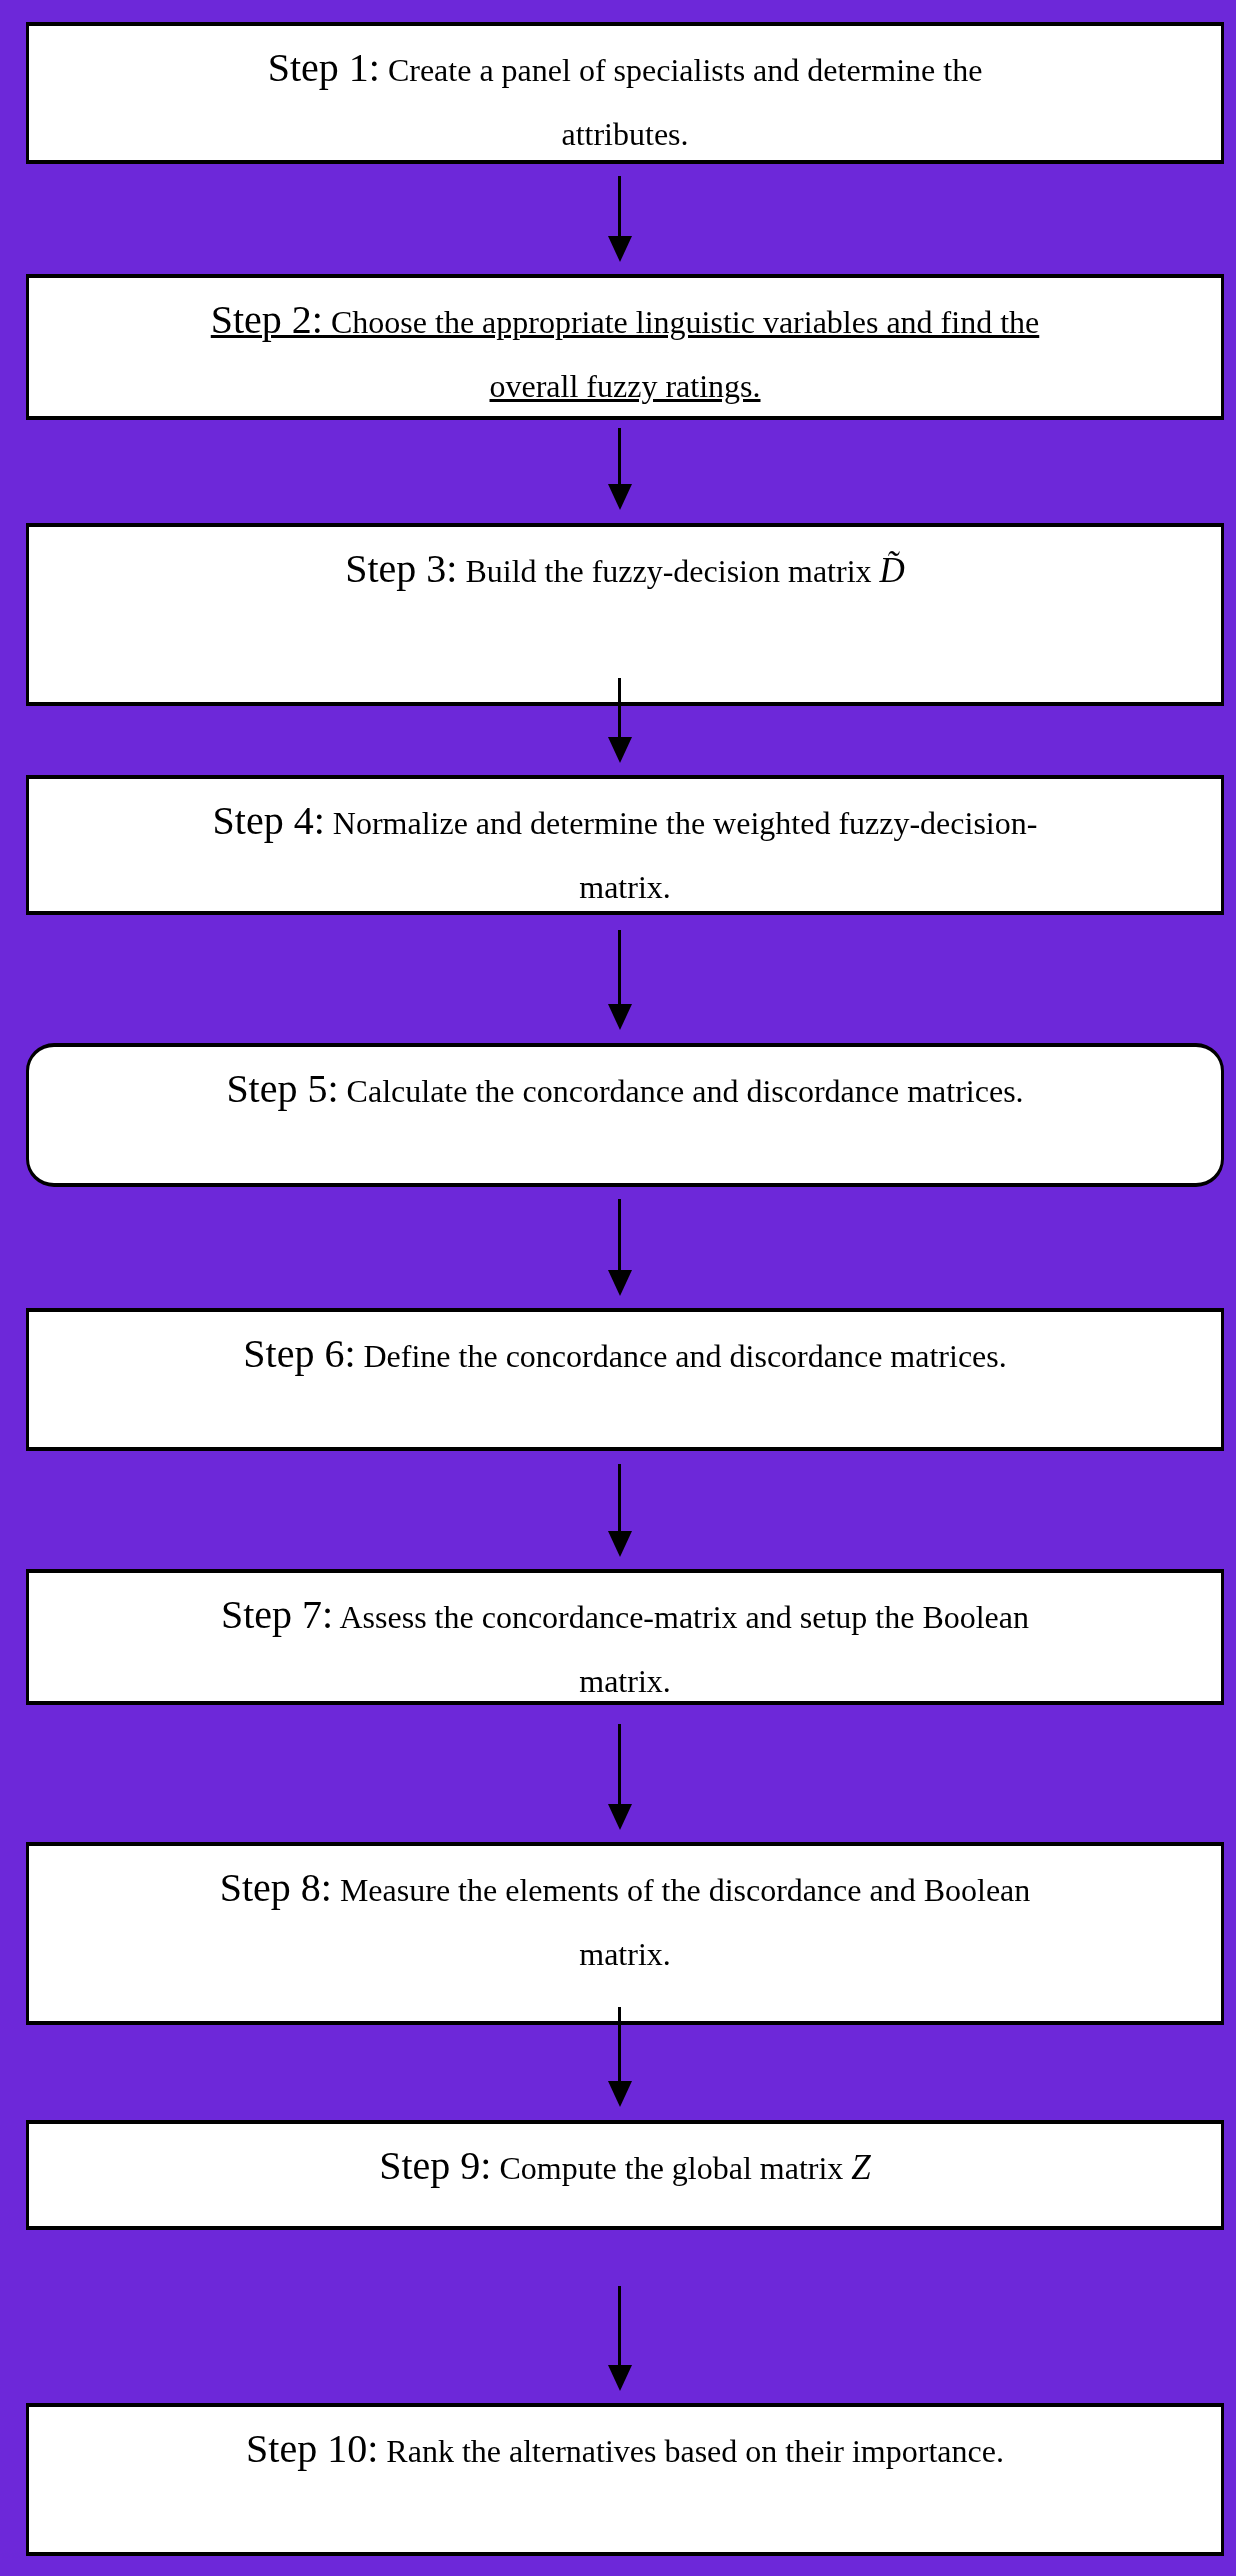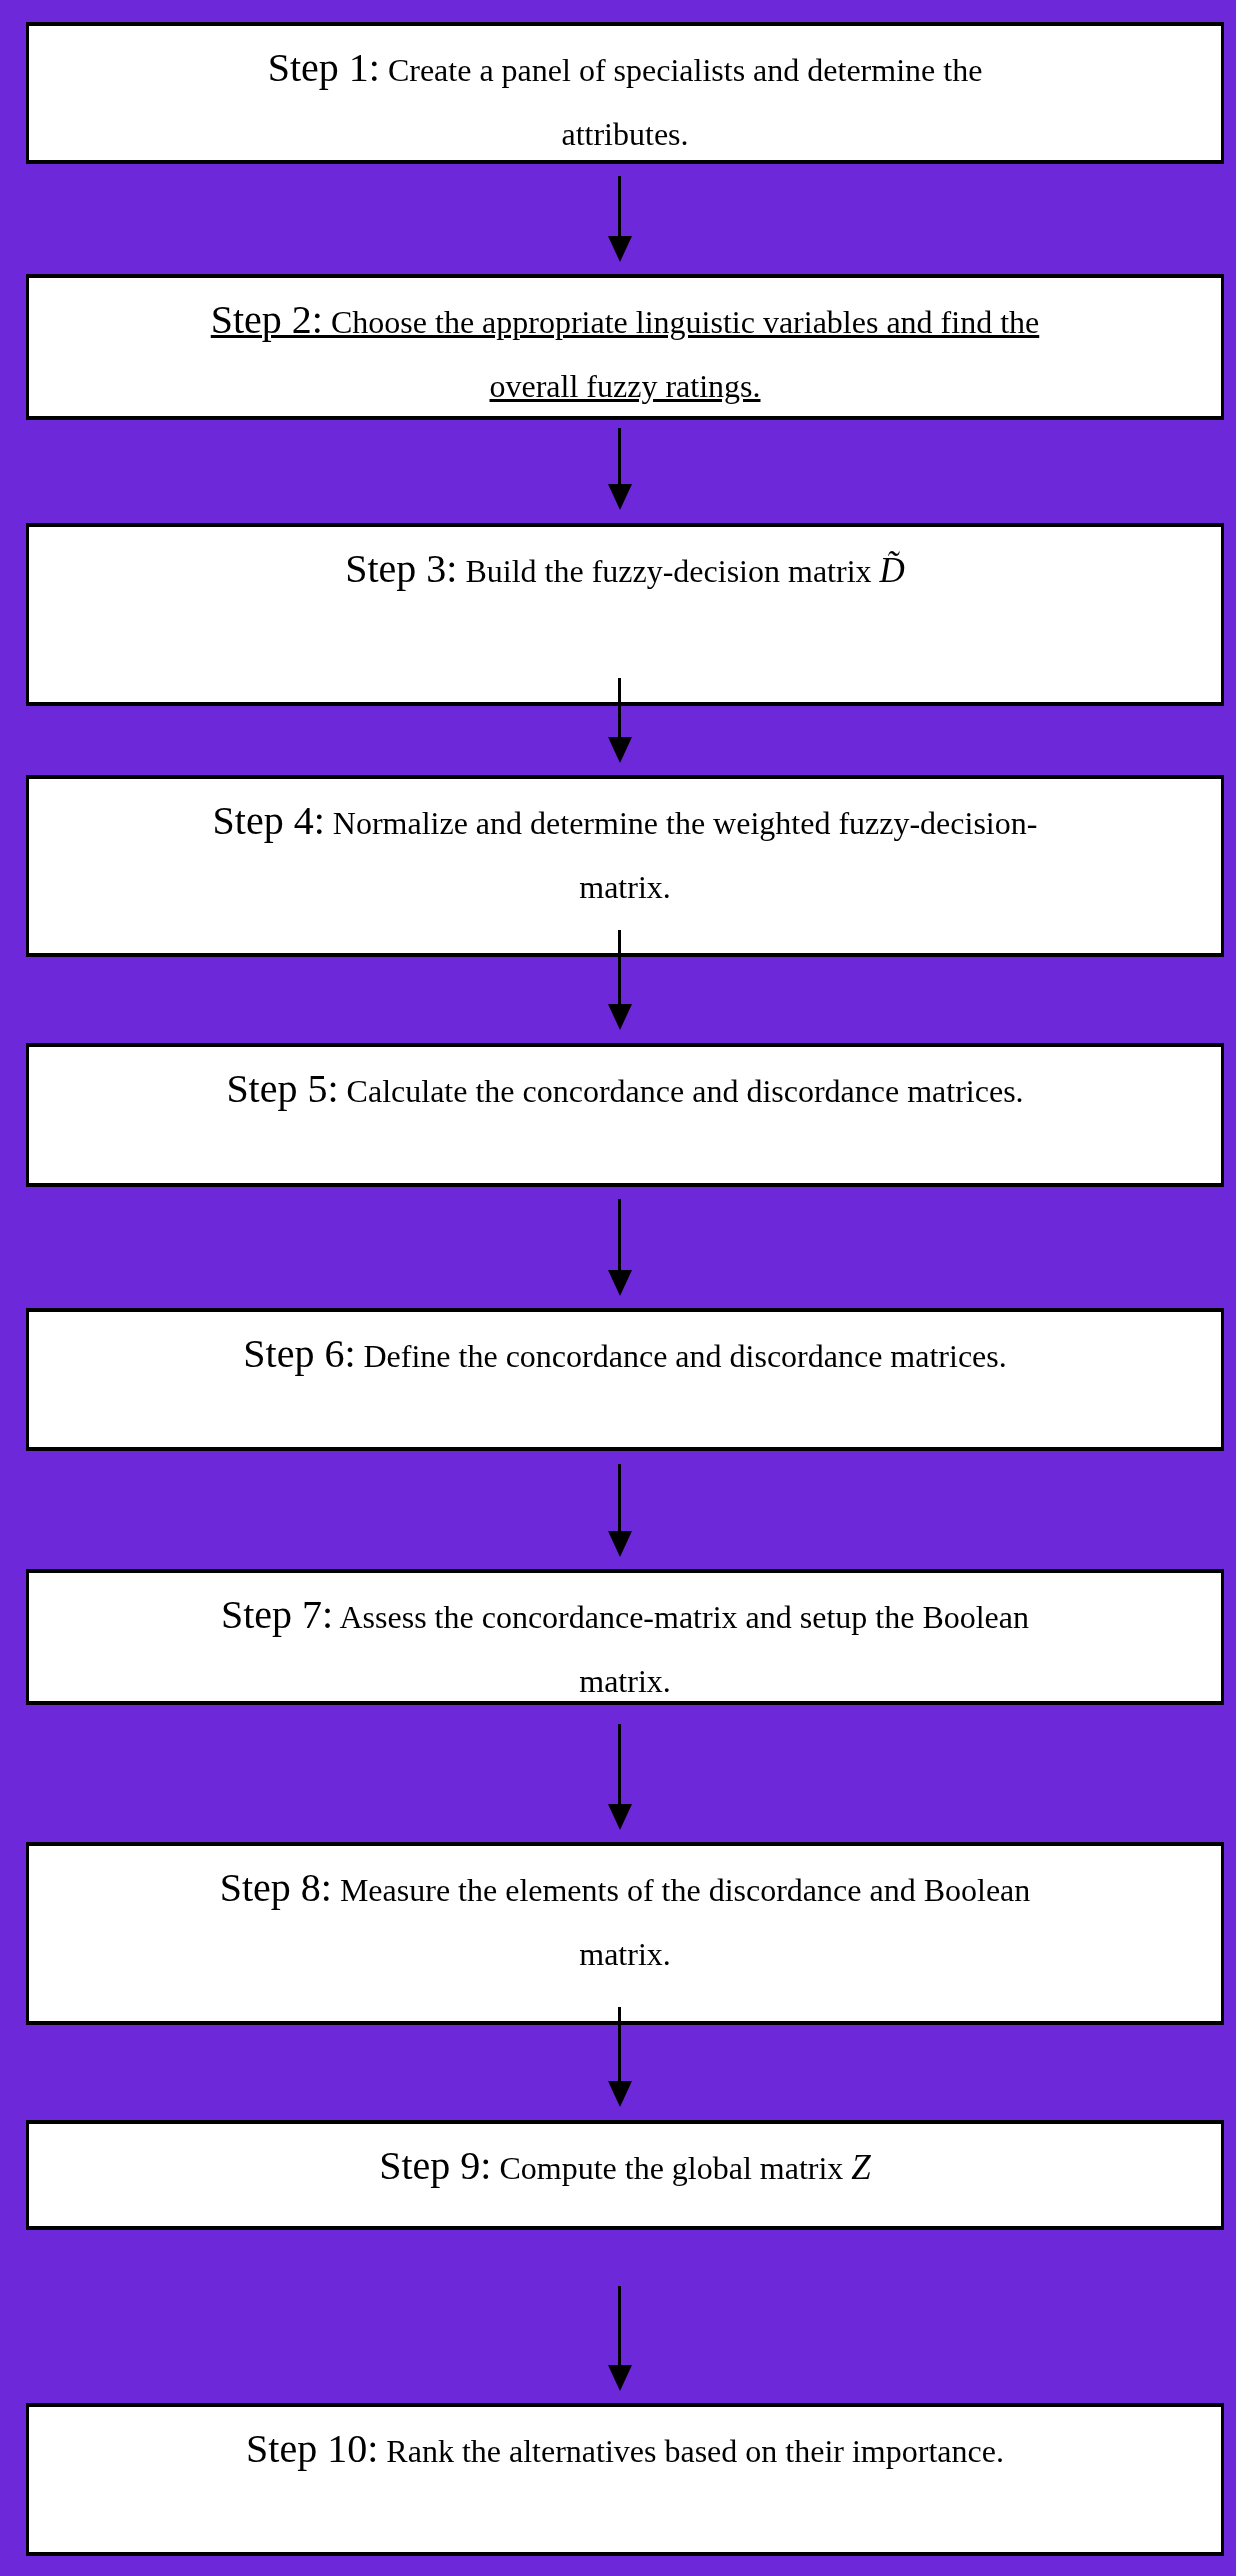--- a/index.html
+++ b/index.html
@@ -25,22 +25,22 @@
     font-size:32px;
     line-height:64px;
     color:#000000;
   }
   .box p{margin:0;padding:0;}
   .step-label{font-size:40px;}
   .sym{font-style:italic;font-size:35px;}
   .b1{top:22px;height:142px;}
   .b2{top:274px;height:146px;text-decoration:underline;}
   .b3{top:523px;height:183px;}
-  .b4{top:775px;height:182px;}
-  .b5{top:1043px;height:144px;}
+  .b4{top:775px;height:140px;}
+  .b5{top:1043px;height:144px;border-radius:28px;}
   .b6{top:1308px;height:143px;}
   .b7{top:1569px;height:136px;}
   .b8{top:1842px;height:183px;}
   .b9{top:2120px;height:110px;}
   .b10{top:2403px;height:153px;}
   .arrow{
     position:absolute;
     left:607px;
     width:25px;
     display:flex;

